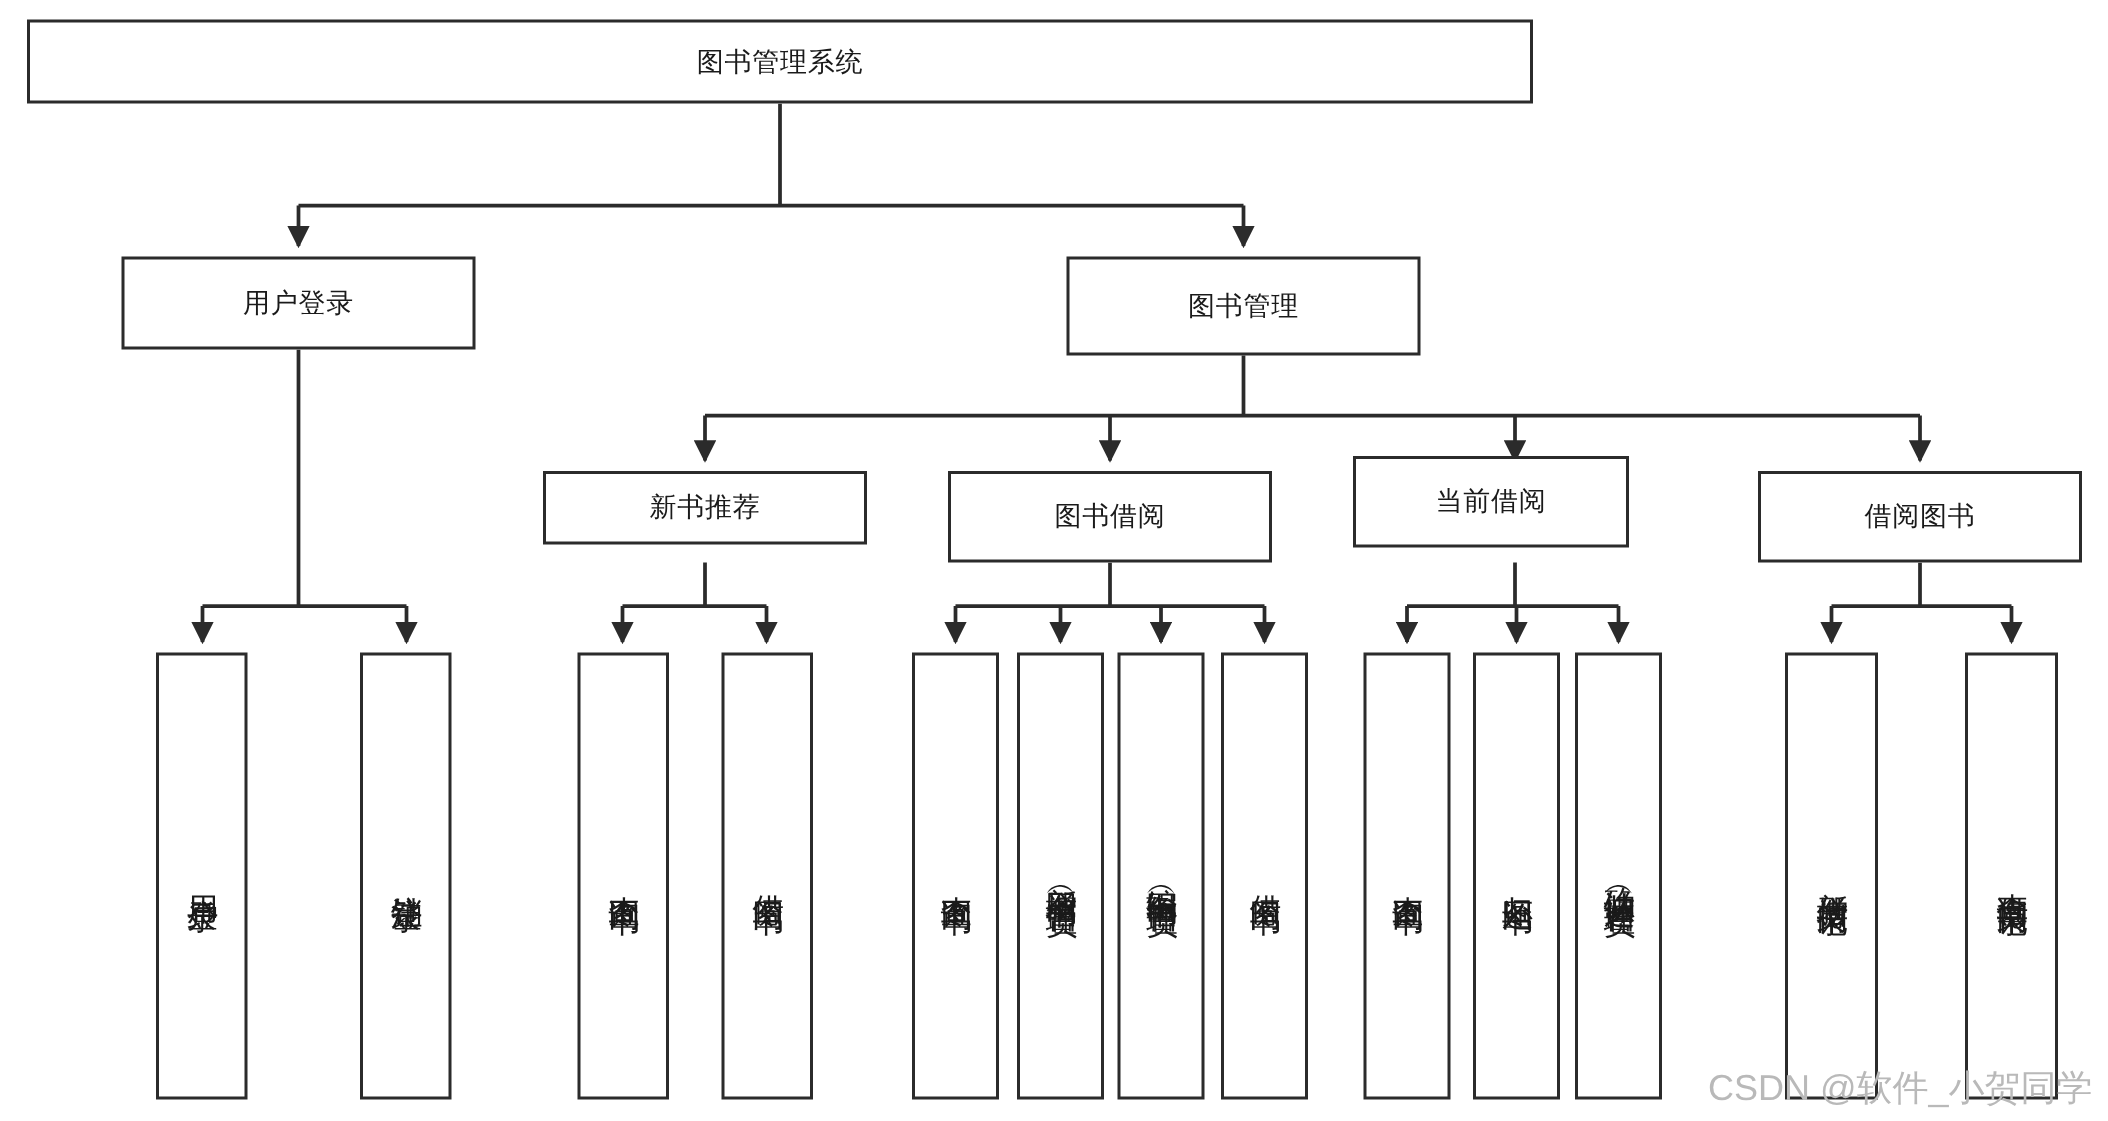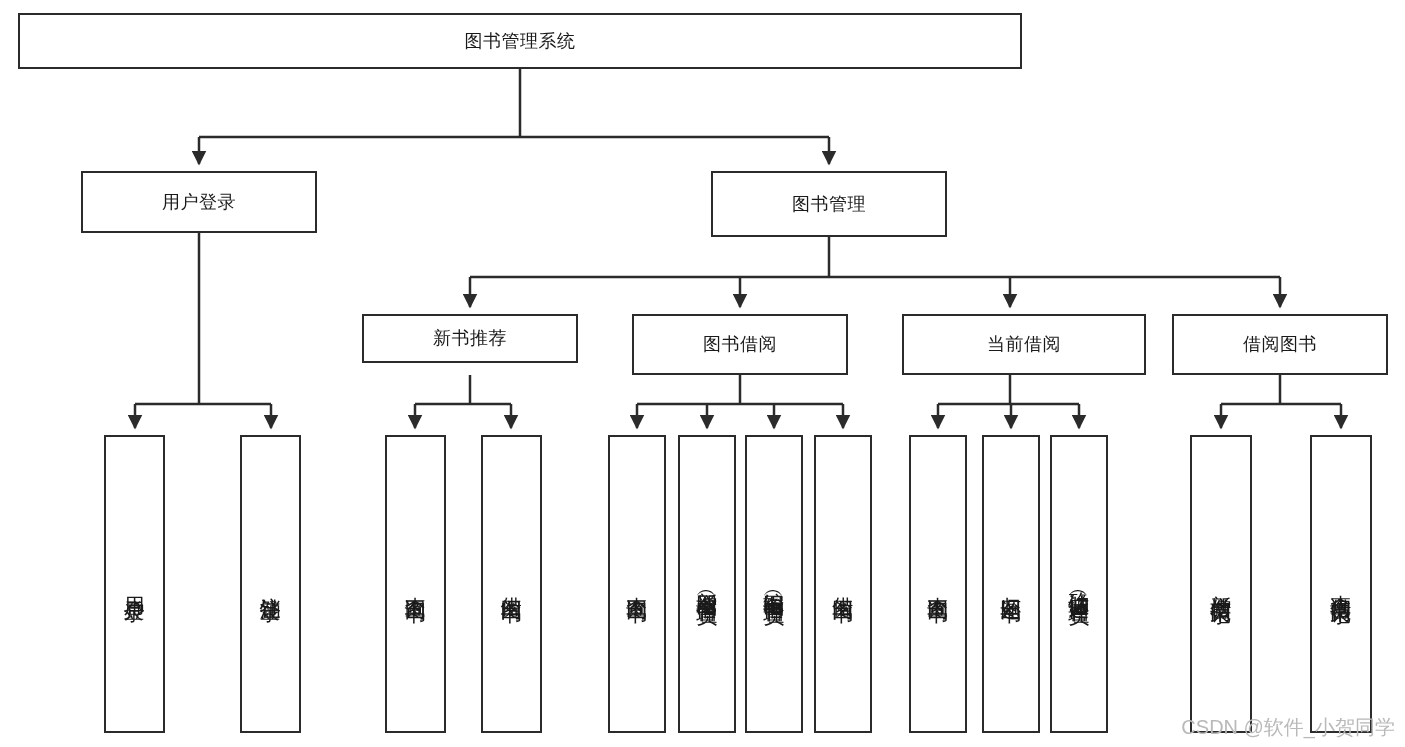--- a/index.html
+++ b/index.html
@@ -54,21 +54,21 @@
     font-size: 21px;
     line-height: 1.30;
     letter-spacing: 2px;
     white-space: nowrap;
     text-align: center;
   }
   #watermark {
     position: absolute;
     right: 10px;
     bottom: 6px;
-    font-size: 20px;
+    font-size: 24px;
     color: #b9b9b9;
     z-index: 5;
     white-space: nowrap;
     font-family: "Liberation Sans", "DejaVu Sans", sans-serif;
   }
 </style>
 </head>
 <body>
 
 <div id="diagram-root">
@@ -133,21 +133,21 @@
   <div class="node" id="node-l2-1" style="left: 711px; top: 171px; width: 236px; height: 66px;">
     <span class="label">图书管理</span>
   </div>
 
   <div class="node" id="node-l3-0" style="left: 362px; top: 314px; width: 216px; height: 49px;">
     <span class="label">新书推荐</span>
   </div>
   <div class="node" id="node-l3-1" style="left: 632px; top: 314px; width: 216px; height: 61px;">
     <span class="label">图书借阅</span>
   </div>
-  <div class="node" id="node-l3-2" style="left: 902px; top: 314px; width: 244px; height: 61px;">
+  <div class="node" id="node-l3-2" style="left: 902px; top: 304px; width: 184px; height: 61px;">
     <span class="label">当前借阅</span>
   </div>
   <div class="node" id="node-l3-3" style="left: 1172px; top: 314px; width: 216px; height: 61px;">
     <span class="label">借阅图书</span>
   </div>
 
   <div class="node vertical" id="node-leaf-0" style="left: 104px; top: 435px; width: 61px; height: 298px;">
     <span class="label">用户登录</span>
   </div>
   <div class="node vertical" id="node-leaf-1" style="left: 240px; top: 435px; width: 61px; height: 298px;">

